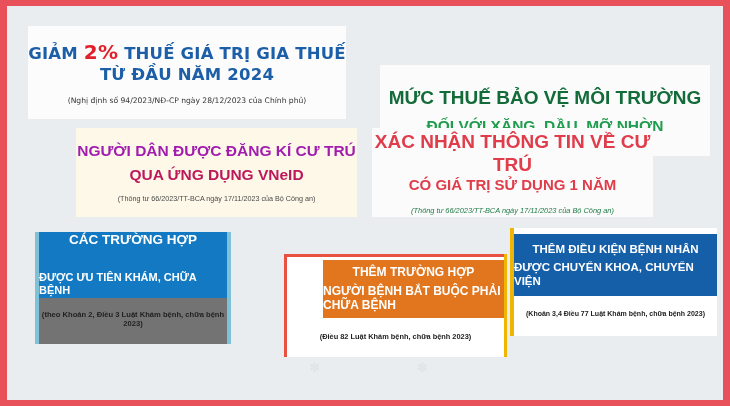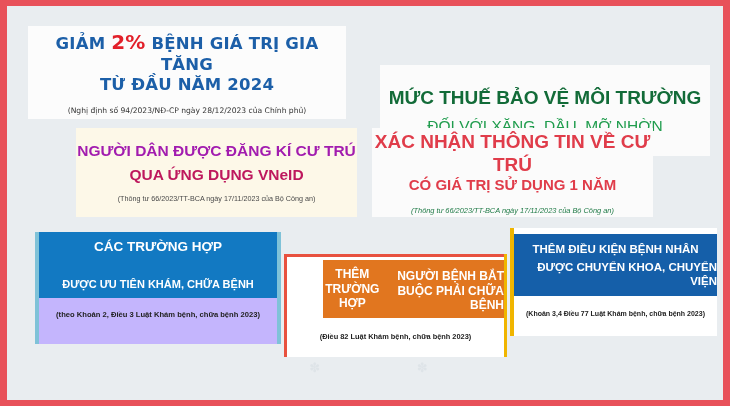--- a/index.html
+++ b/index.html
@@ -12,21 +12,21 @@
   #canvas{
     position:absolute;
     left:7px;top:6px;
     width:716px;height:394px;
     background:#e9edf0;
     overflow:hidden;
   }
   
   .panel{position:absolute;box-sizing:border-box;}
   .title{margin:0;text-align:center;font-weight:bold;line-height:1.22;}
-  .sub{margin:0;text-align:right;}
+  .sub{margin:0;text-align:left;font-weight:bold;}
   .note{text-align:center;font-weight:bold;}
 
   
   #card-vat{
     left:21px;top:20px;width:318px;height:93px;
     background:#fcfcfc;
     display:flex;flex-direction:column;justify-content:center;align-items:center;
   }
   #card-vat .title{
     color:#1c5fa8;font-size:16.5px;letter-spacing:.2px;
@@ -61,39 +61,39 @@
   #card-res{
     left:365px;top:122px;width:281px;height:89px;
     background:#fbfbfb;
     display:flex;flex-direction:column;justify-content:center;align-items:center;
   }
   #card-res .title{color:#e03c4a;font-size:19px;}
   #card-res .sub{color:#e03c4a;font-size:15px;margin-top:0;}
   #card-res .note{color:#1f7a46;font-size:7.4px;margin-top:12px;font-style:italic;font-weight:normal;}
 
   
-  #card-prio{left:28px;top:226px;width:246px;height:112px;background:#c4b5fd;padding-left:24px;}
+  #card-prio{left:28px;top:226px;width:196px;height:112px;background:#737373;padding-left:24px;}
   #card-prio .stripe-l{position:absolute;left:0;top:0;width:4px;height:100%;background:#7fc2d8;}
   #card-prio .stripe-r{position:absolute;right:0;top:0;width:4px;height:100%;background:#7fc2d8;}
   #card-prio .head{
     position:absolute;left:4px;top:0;right:4px;height:66px;background:#1279c2;
     display:flex;flex-direction:column;justify-content:center;align-items:center;
   }
   #card-prio .title{color:#ffffff;font-size:13.5px;}
   #card-prio .sub{color:#ffffff;font-size:11px;margin-top:22px;}
   #card-prio .note{position:absolute;left:4px;right:4px;top:78px;color:#222;font-size:7.6px;}
 
   
   #card-comp{left:277px;top:248px;width:223px;height:103px;background:#ffffff;}
   #card-comp .stripe-t{position:absolute;left:0;top:0;width:100%;height:3px;background:#e8513f;}
   #card-comp .stripe-l{position:absolute;left:0;top:0;width:3px;height:100%;background:#e8513f;}
   #card-comp .stripe-r{position:absolute;right:0;top:0;width:3px;height:100%;background:#f0b500;}
   #card-comp .head{
     position:absolute;left:3px;top:6px;right:3px;height:58px;background:#e1761f;
-    display:flex;flex-direction:row;justify-content:center;align-items:center;margin-left:36px;
+    display:flex;flex-direction:column;justify-content:center;align-items:center;margin-left:36px;
   }
   #card-comp .title{color:#ffffff;font-size:12px;}
   #card-comp .sub{color:#ffffff;font-size:12px;margin-top:4px;}
   #card-comp .note{position:absolute;left:3px;right:3px;top:78px;color:#222;font-size:7.4px;}
 
   
   #card-tran{left:503px;top:222px;width:207px;height:108px;background:#ffffff;}
   #card-tran .stripe-l{position:absolute;left:0;top:0;width:4px;height:100%;background:#f0b500;}
   #card-tran .head{
     position:absolute;left:4px;top:6px;right:0;height:62px;background:#155fa9;
@@ -109,21 +109,21 @@
     opacity:.10;display:flex;justify-content:space-around;align-items:center;
     font-size:13px;color:#8899aa;letter-spacing:2px;
   }
 </style>
 </head>
 <body>
 
 <div id="canvas">
 
   <div class="panel" id="card-vat">
-    <p class="title"><span>GIẢM </span><span class="pct">2%</span><span> BỆNH GIÁ TRỊ GIA TĂNG</span></p>
+    <p class="title"><span>GIẢM </span><span class="pct">2%</span><span> THUẾ GIÁ TRỊ GIA THUẾ</span></p>
     <p class="title">TỪ ĐẦU NĂM 2024</p>
     <div class="note">(Nghị định số 94/2023/NĐ-CP ngày 28/12/2023 của Chính phủ)</div>
   </div>
 
   <div class="panel" id="card-env">
     <p class="title">MỨC THUẾ BẢO VỆ MÔI TRƯỜNG</p>
     <p class="sub">ĐỐI VỚI XĂNG, DẦU, MỠ NHỜN</p>
   </div>
 
   <div class="panel" id="card-vneid">

